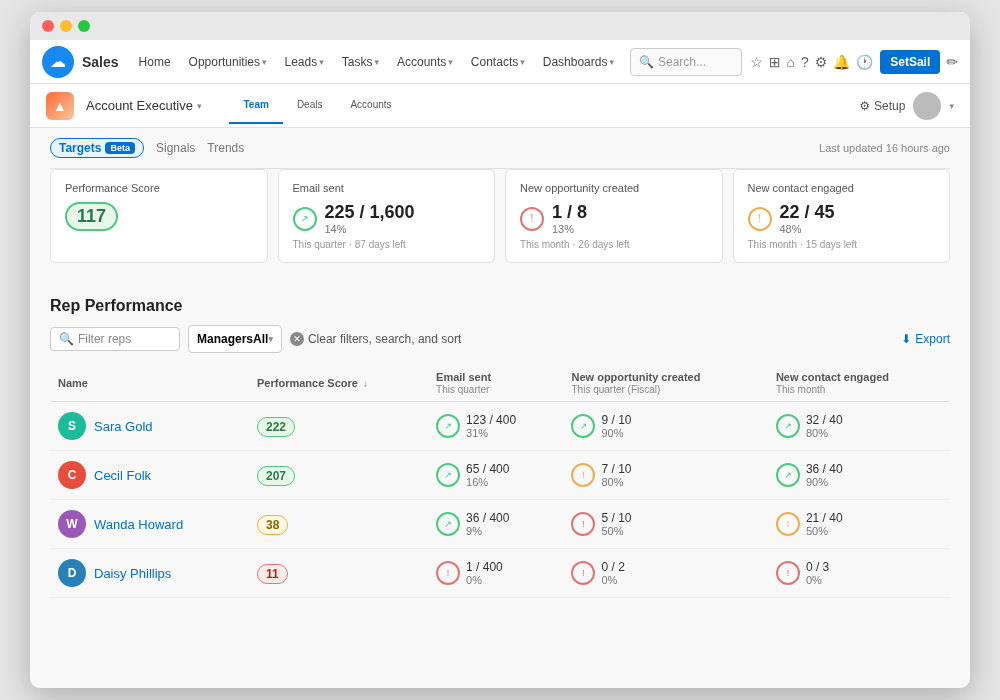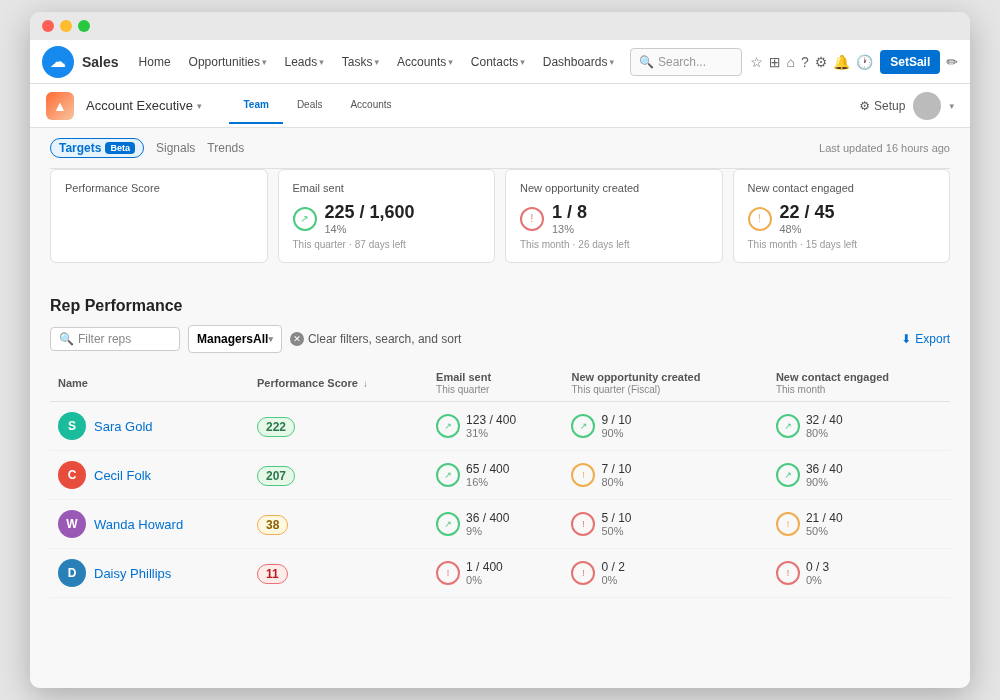--- a/index.html
+++ b/index.html
@@ -414,20 +414,23 @@
       <span class="targets-link">Signals</span>
       <span class="targets-link">Trends</span>
       <span class="targets-right">Last updated 16 hours ago</span>
     </div>
 
 
     <div class="metric-cards">
 
       <div class="metric-card">
         <div class="metric-card-title">Performance Score</div>
+        <div class="metric-value-row">
+          <span class="score-badge">117</span>
+        </div>
       </div>
 
       <div class="metric-card">
         <div class="metric-card-title">Email sent</div>
         <div class="metric-value-row">
           <div class="circle-icon circle-green">↗</div>
           <div>
             <div class="metric-main-value">225 / 1,600</div>
             <div class="metric-sub">14%</div>
           </div>

